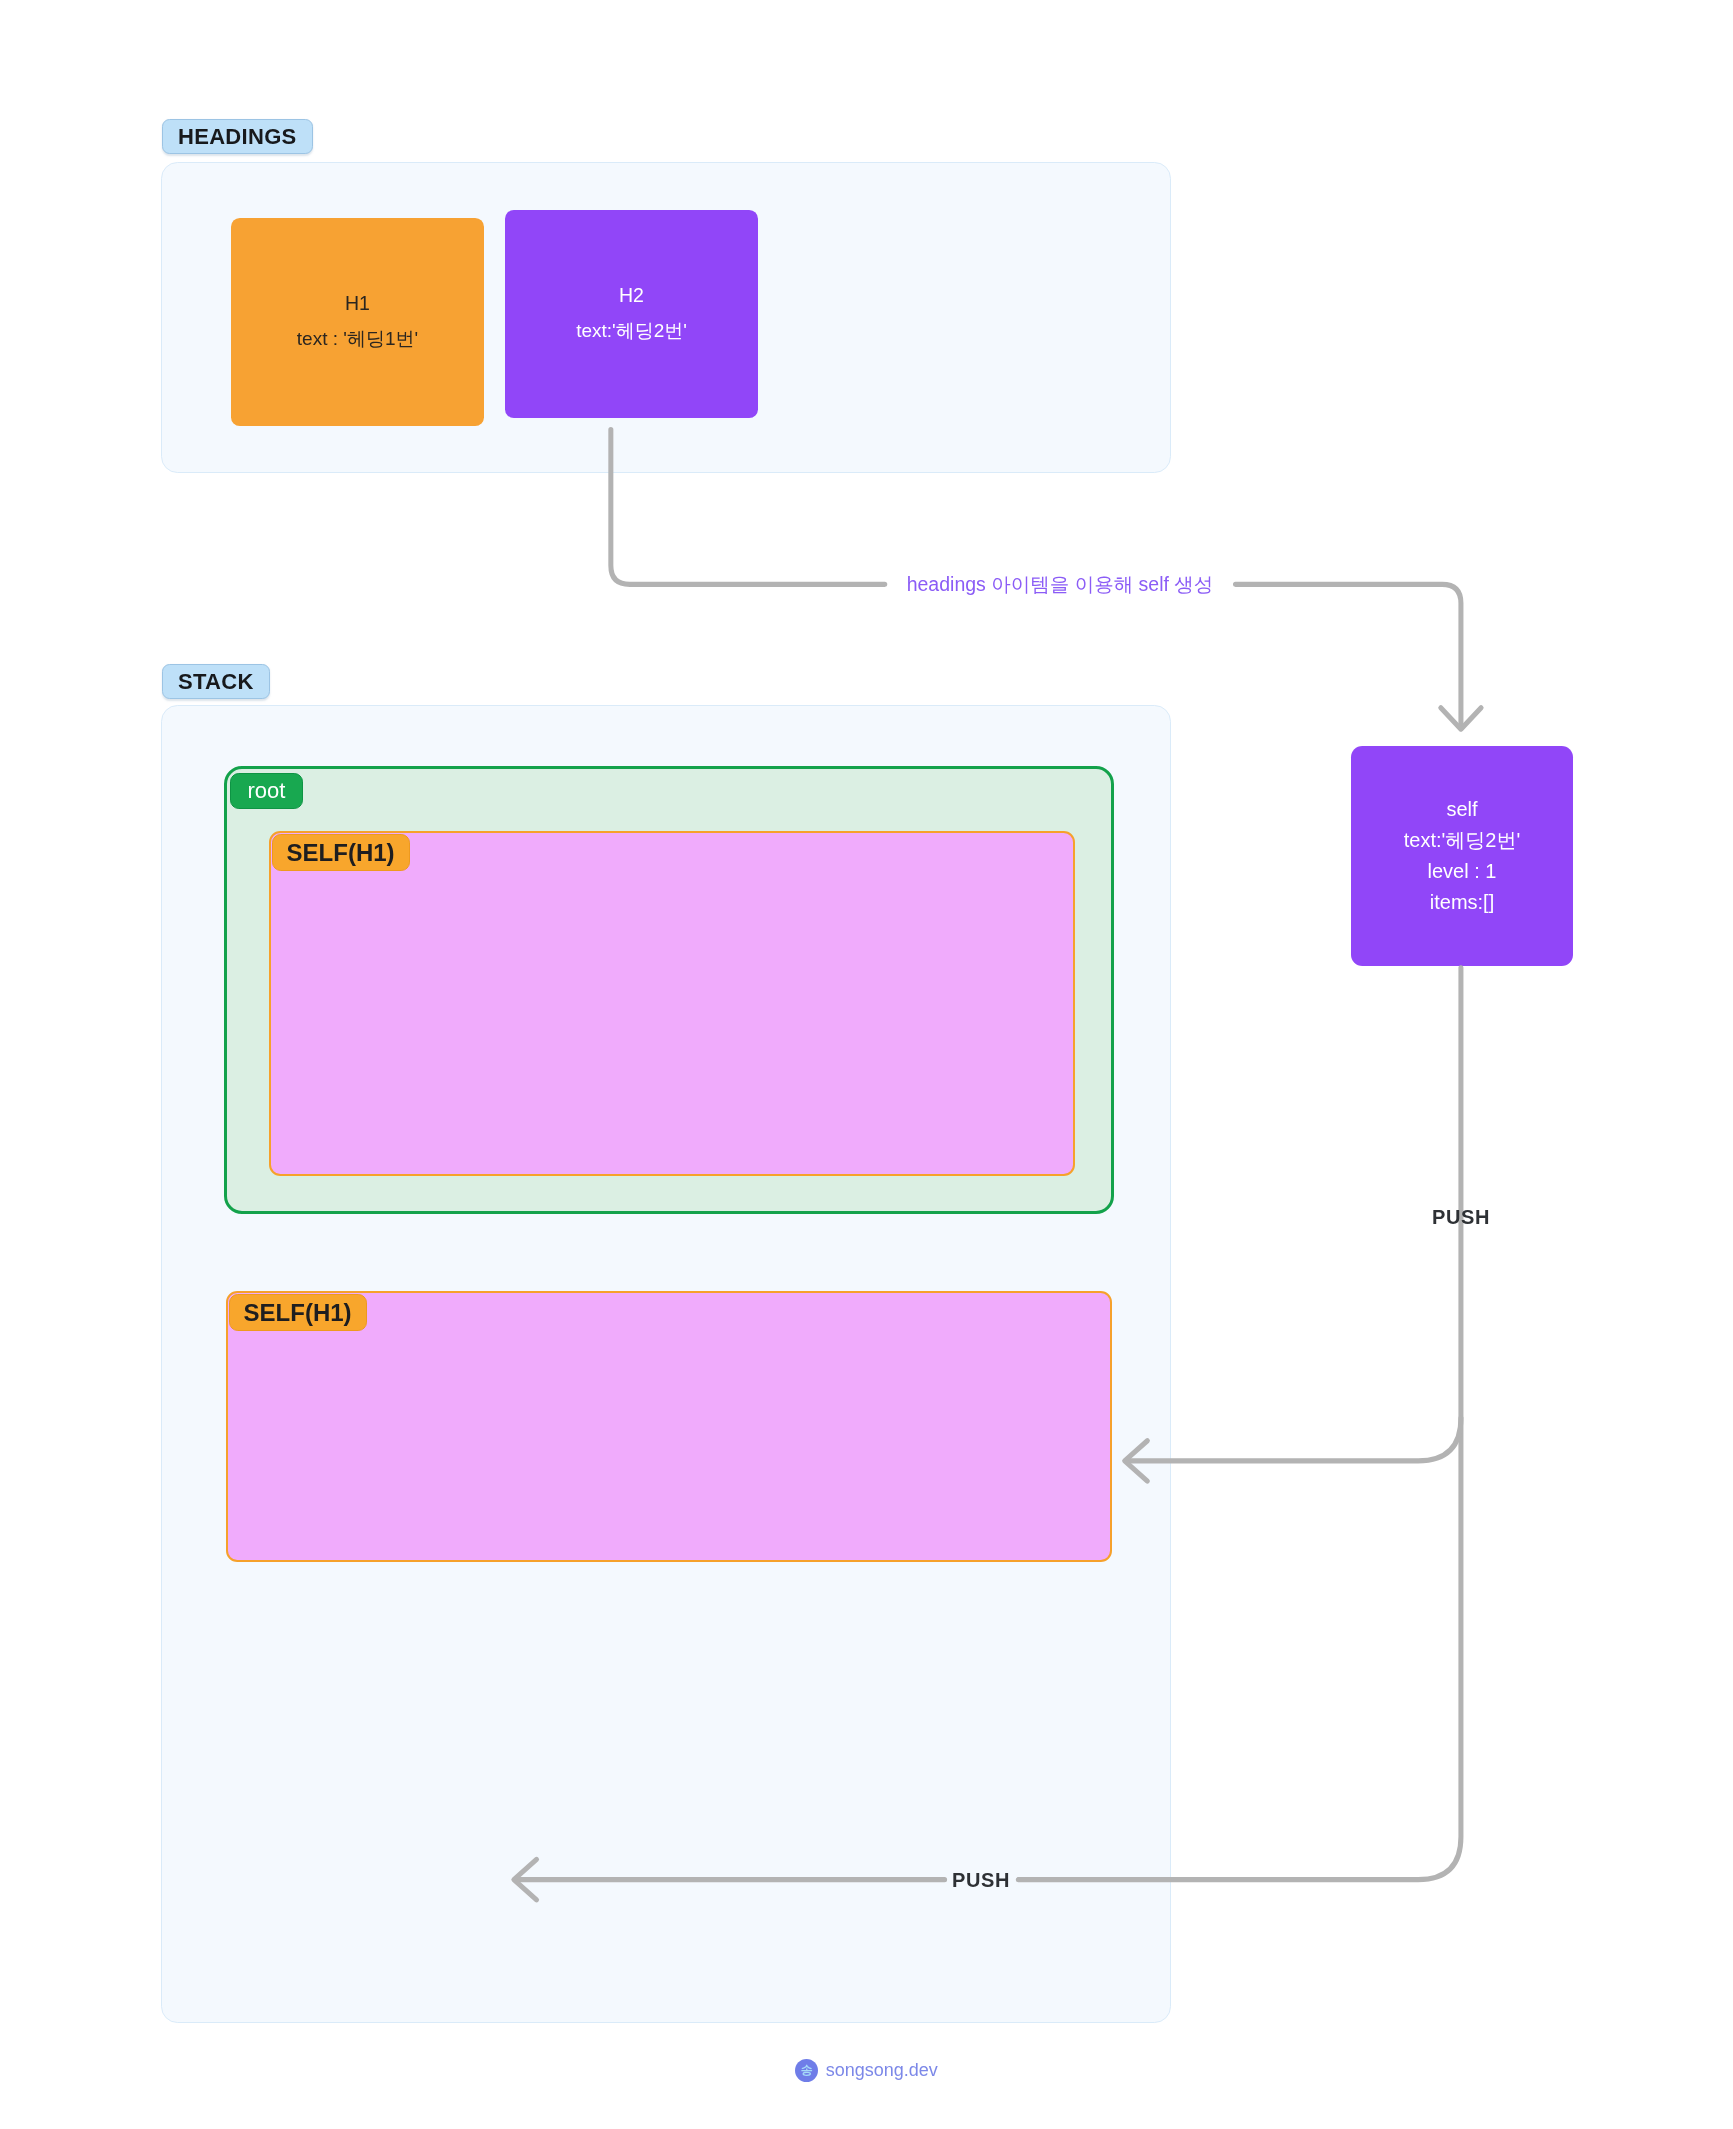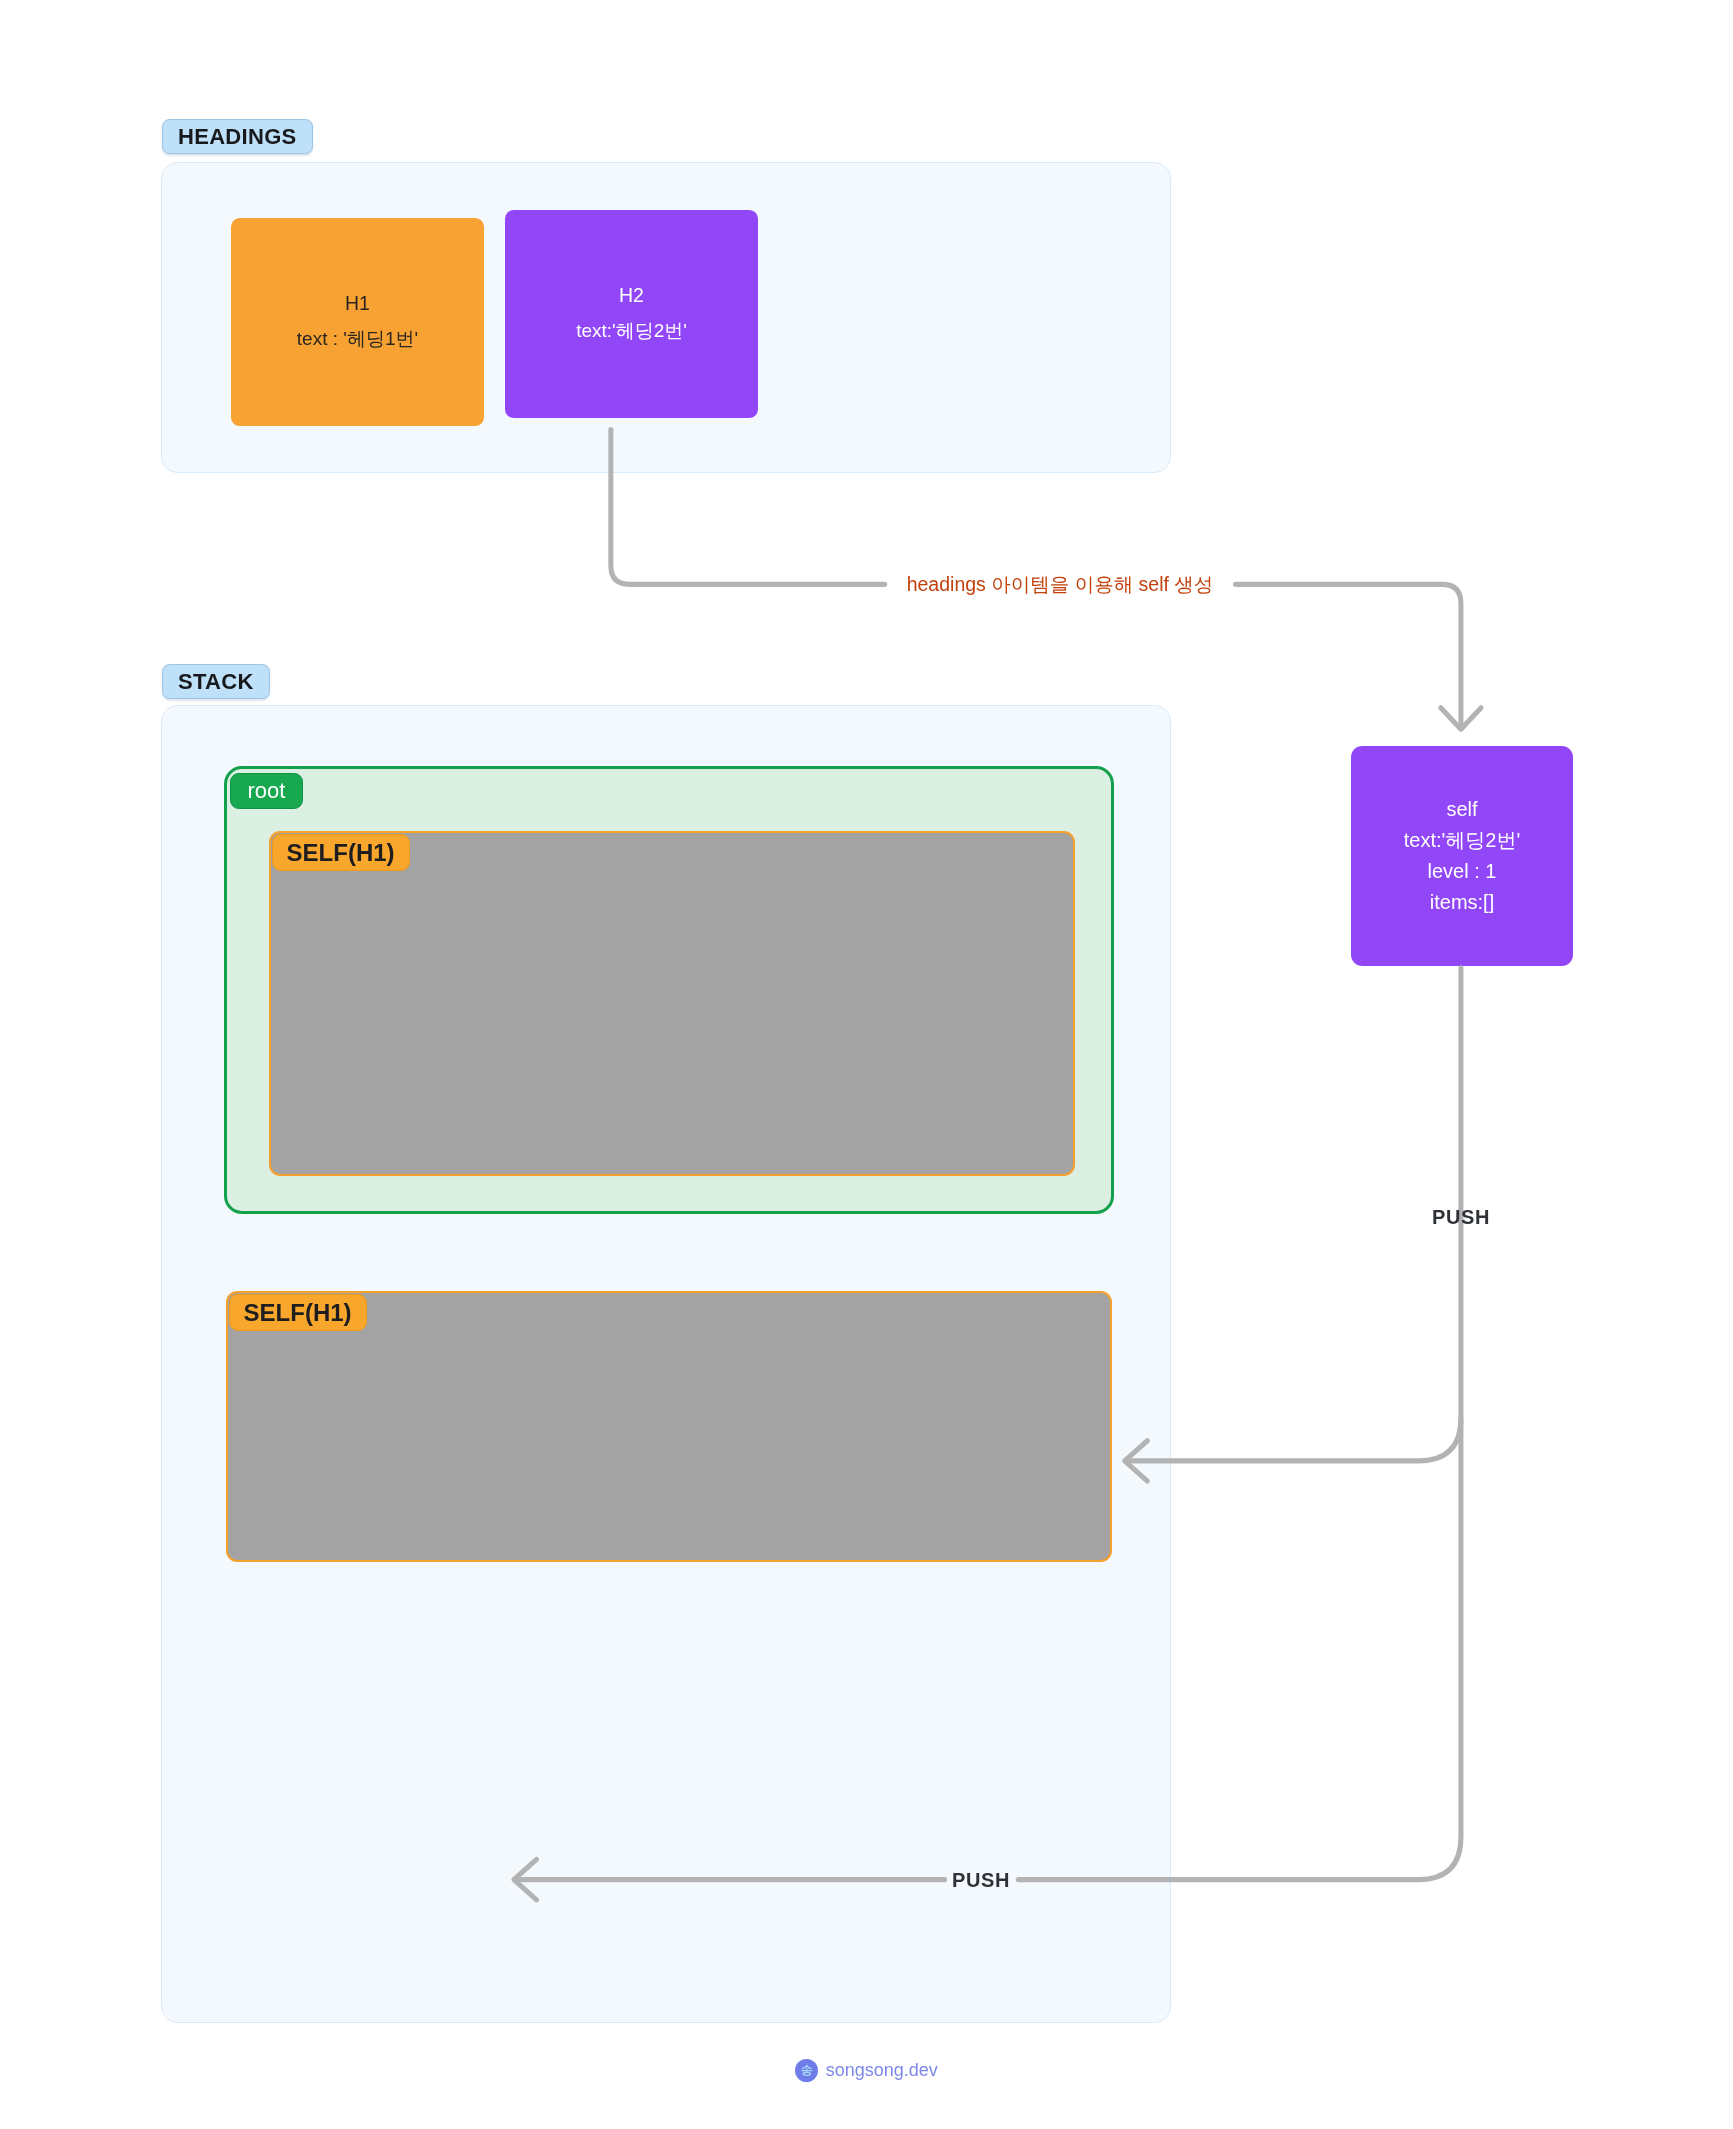--- a/index.html
+++ b/index.html
@@ -39,41 +39,41 @@
   .rootbox{
     position:absolute;left:62px;top:60px;width:884px;height:442px;
     background:#DBEFE3;border:3.1px solid #13A24B;border-radius:18px;
   }
   .root-badge{
     position:absolute;left:3.1px;top:3.8px;height:34px;line-height:34px;padding:0 16.4px;
     background:#18A850;border:1.9px solid #0E9444;border-radius:8.8px;
     color:#ffffff;font-size:22px;font-weight:500;z-index:3;white-space:nowrap;
   }
   .selfbox{
-    position:absolute;background:#a3a3a3;border:2.5px solid #F6A12B;border-radius:11.3px;
+    position:absolute;background:#f0abfc;border:2.5px solid #F6A12B;border-radius:11.3px;
   }
   .selfbox-inner{left:42px;top:62px;width:802px;height:341px;}
   .selfbox-2{left:64px;top:585px;width:882px;height:267px;}
   .self-badge{
     position:absolute;left:0.6px;top:1.3px;height:35px;line-height:35px;padding:0 14px;
     background:#F8A62C;border:1.9px solid #ED9A1F;border-radius:8.8px;
     color:#1E1E20;font-size:24px;font-weight:600;z-index:3;white-space:nowrap;
   }
   
   .self-node{
     position:absolute;left:1351px;top:746px;width:222px;height:220px;
     background:#9146F8;border-radius:11.3px;color:#ffffff;z-index:2;
     display:flex;flex-direction:column;align-items:center;justify-content:center;
     font-size:20px;line-height:31px;text-align:center;
   }
   
   .connectors{position:absolute;left:0;top:0;z-index:5;pointer-events:none;}
   .annotation{
     position:absolute;transform:translate(-50%,-50%);z-index:6;white-space:nowrap;
-    color:#c2410c;font-size:19.5px;font-weight:500;
+    color:#8b5cf6;font-size:19.5px;font-weight:500;
   }
   .ann-create{left:1060px;top:584px;}
   .ann-push{font-size:20px;font-weight:600;color:#2E3135;letter-spacing:0.6px;}
   .ann-push-right{left:1461px;top:1217px;}
   .ann-push-bottom{left:981px;top:1880px;}
   
   .footer{
     position:absolute;left:0;right:0;top:2059px;display:flex;align-items:center;
     justify-content:center;gap:7.6px;z-index:4;
   }

